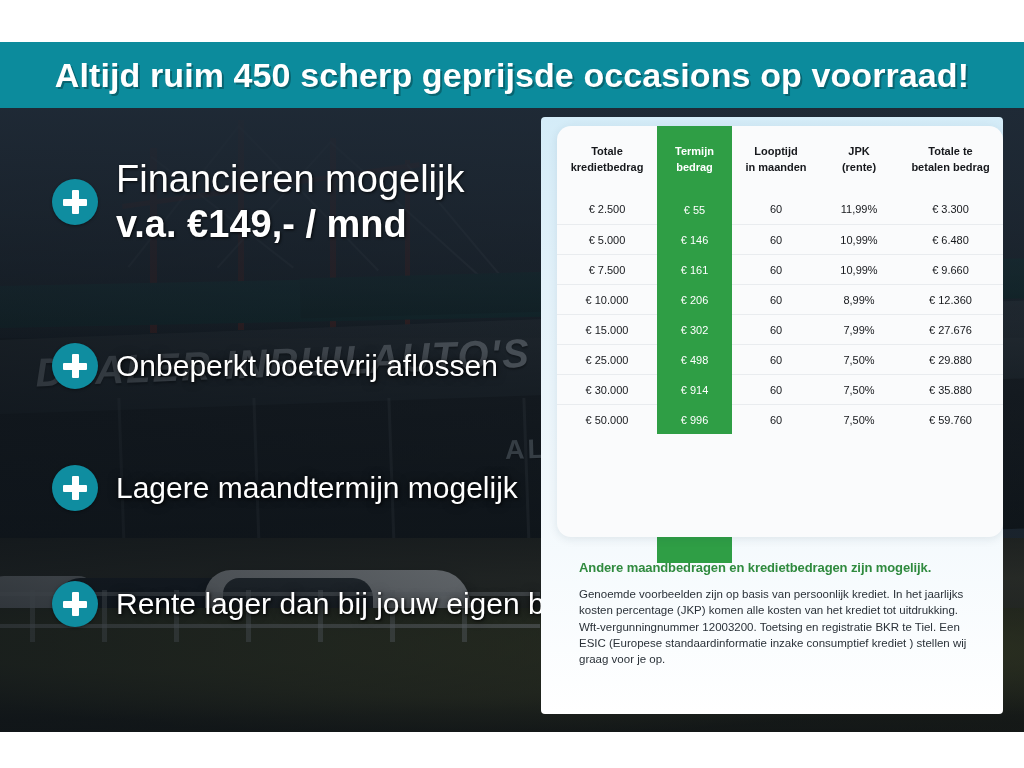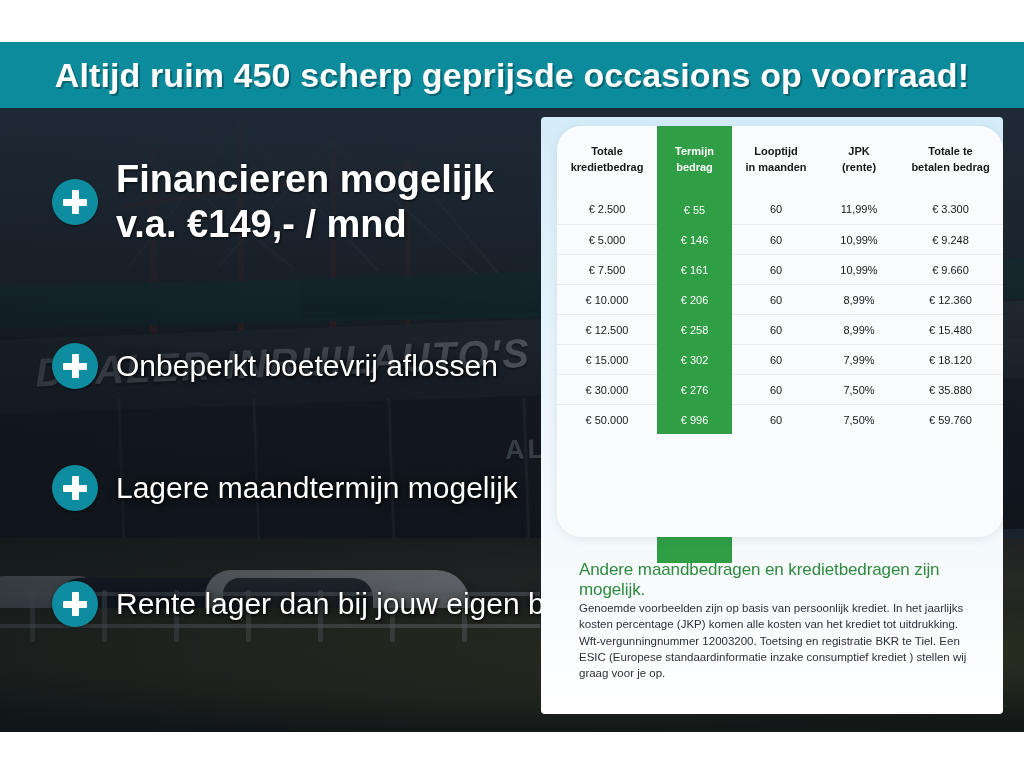--- a/index.html
+++ b/index.html
@@ -261,21 +261,20 @@
     flex-direction: column;
     gap: 2px;
   }
   .line-1 {
     font-family: "Liberation Sans", sans-serif;
     font-size: 38px;
     color: #ffffff;
     white-space: nowrap;
     text-shadow: 1px 1px 3px rgba(0,0,0,0.8);
     line-height: 1.12;
-    font-weight: bold;
   }
   .line-2 {
     font-family: "Liberation Sans", sans-serif;
     font-weight: bold;
     font-size: 38px;
     color: #ffffff;
     white-space: nowrap;
     text-shadow: 1px 1px 3px rgba(0,0,0,0.8);
     line-height: 1.12;
   }
@@ -289,21 +288,21 @@
     border-radius: 4px;
     overflow: hidden;
   }
 
   
   .table-card {
     position: absolute;
     left: 16px; top: 9px;
     width: 446px; height: 411px;
     background: #fafbfc;
-    border-radius: 24px;
+    border-radius: 14px;
     box-shadow: 0 2px 10px rgba(20,50,70,0.10);
     overflow: hidden;
   }
   table.rates {
     border-collapse: collapse;
     width: 446px;
     table-layout: fixed;
     font-family: "Liberation Sans", sans-serif;
   }
   table.rates th, table.rates td {
@@ -350,23 +349,24 @@
   }
 
   
   .foot {
     position: absolute;
     left: 38px; top: 443px;
     width: 400px;
   }
   .foot-title {
     font-family: "Liberation Sans", sans-serif;
-    font-weight: normal;
-    font-size: 17px;
+    font-weight: bold;
+    font-size: 13px;
     color: #2f8a3e;
+    margin-bottom: 11px;
     letter-spacing: -0.1px;
   }
   .foot-body {
     font-family: "Liberation Sans", sans-serif;
     font-size: 11.5px;
     line-height: 1.42;
     color: #2a3138;
   }
 </style>
 </head>
@@ -518,53 +518,53 @@
             <td class="hl">€ 55</td>
             <td>60</td>
             <td>11,99%</td>
             <td>€ 3.300</td>
           </tr>
           <tr>
             <td>€ 5.000</td>
             <td class="hl">€ 146</td>
             <td>60</td>
             <td>10,99%</td>
-            <td>€ 9.248</td>
+            <td>€ 6.480</td>
           </tr>
           <tr>
             <td>€ 7.500</td>
             <td class="hl">€ 161</td>
             <td>60</td>
             <td>10,99%</td>
             <td>€ 9.660</td>
           </tr>
           <tr>
             <td>€ 10.000</td>
             <td class="hl">€ 206</td>
             <td>60</td>
             <td>8,99%</td>
             <td>€ 12.360</td>
           </tr>
           <tr>
-            <td>€ 12.500</td>
-            <td class="hl">€ 258</td>
-            <td>60</td>
-            <td>8,99%</td>
-            <td>€ 15.480</td>
-          </tr>
-          <tr>
             <td>€ 15.000</td>
             <td class="hl">€ 302</td>
             <td>60</td>
             <td>7,99%</td>
-            <td>€ 18.120</td>
+            <td>€ 27.676</td>
+          </tr>
+          <tr>
+            <td>€ 25.000</td>
+            <td class="hl">€ 498</td>
+            <td>60</td>
+            <td>7,50%</td>
+            <td>€ 29.880</td>
           </tr>
           <tr>
             <td>€ 30.000</td>
-            <td class="hl">€ 276</td>
+            <td class="hl">€ 914</td>
             <td>60</td>
             <td>7,50%</td>
             <td>€ 35.880</td>
           </tr>
           <tr>
             <td>€ 50.000</td>
             <td class="hl">€ 996</td>
             <td>60</td>
             <td>7,50%</td>
             <td>€ 59.760</td>

